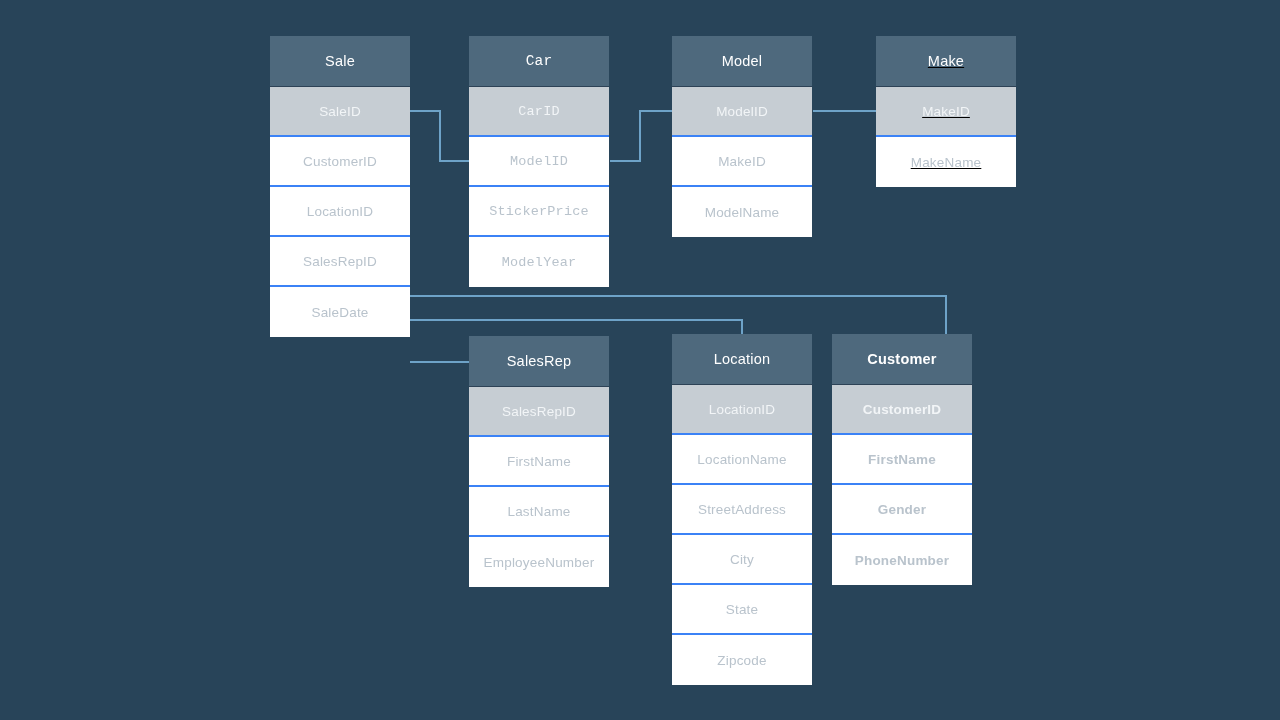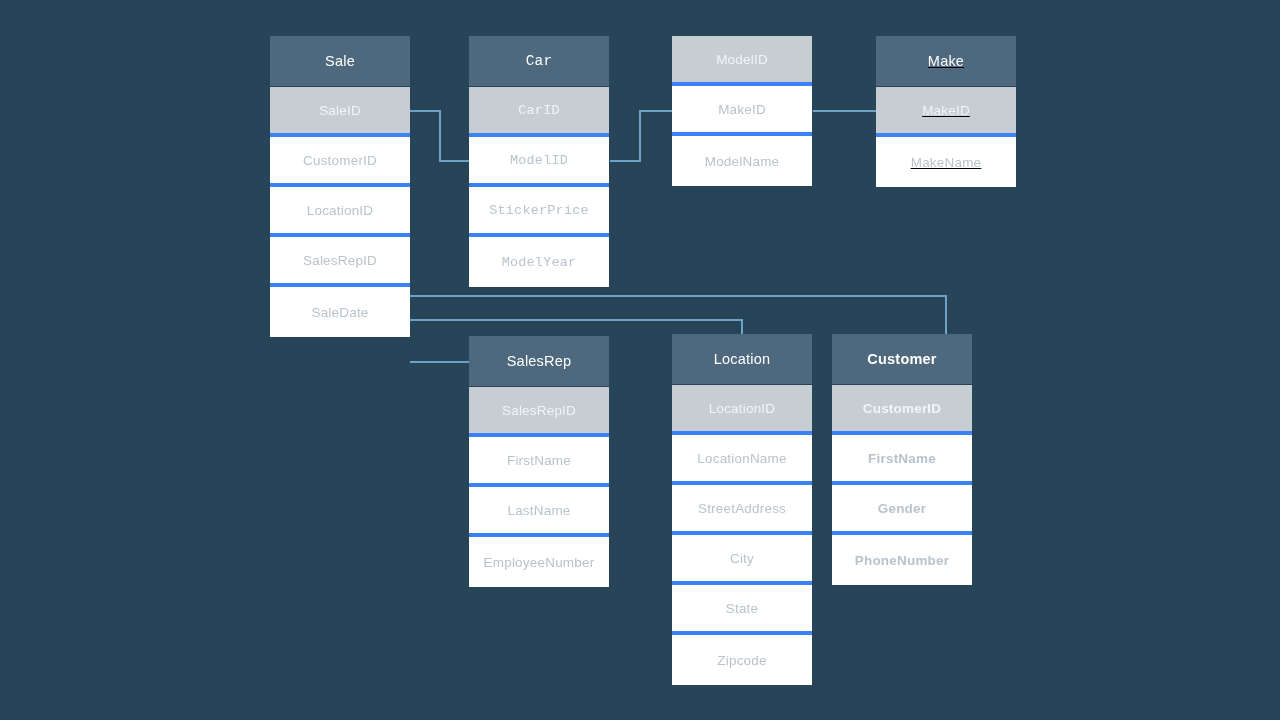--- a/index.html
+++ b/index.html
@@ -43,21 +43,21 @@
   }
   .field {
     height: 50px;
     background: #ffffff;
     color: #b9c3cc;
     font-size: 13.5px;
     display: flex;
     align-items: center;
     justify-content: center;
     box-sizing: border-box;
-    border-bottom: 4px solid #3b82f6;
+    border-bottom: 2px solid #3b82f6;
     letter-spacing: .2px;
     white-space: nowrap;
   }
   .field.pk {
     background: #c6cdd3;
     color: #f2f5f7;
   }
   .field:last-child {
     border-bottom: none;
   }
@@ -91,20 +91,21 @@
       <div class="entity" style="left: 469px; top: 36px; font-family: Liberation Mono, monospace;">
         <div class="entity-header">Car</div>
         <div class="entity-body">
           <div class="field pk">CarID</div>
           <div class="field">ModelID</div>
           <div class="field">StickerPrice</div>
           <div class="field">ModelYear</div>
         </div>
       </div>
       <div class="entity" style="left: 672px; top: 36px;">
+        <div class="entity-header">Model</div>
         <div class="entity-body">
           <div class="field pk">ModelID</div>
           <div class="field">MakeID</div>
           <div class="field">ModelName</div>
         </div>
       </div>
       <div class="entity" style="left: 876px; top: 36px; text-decoration: underline;">
         <div class="entity-header">Make</div>
         <div class="entity-body">
           <div class="field pk">MakeID</div>

